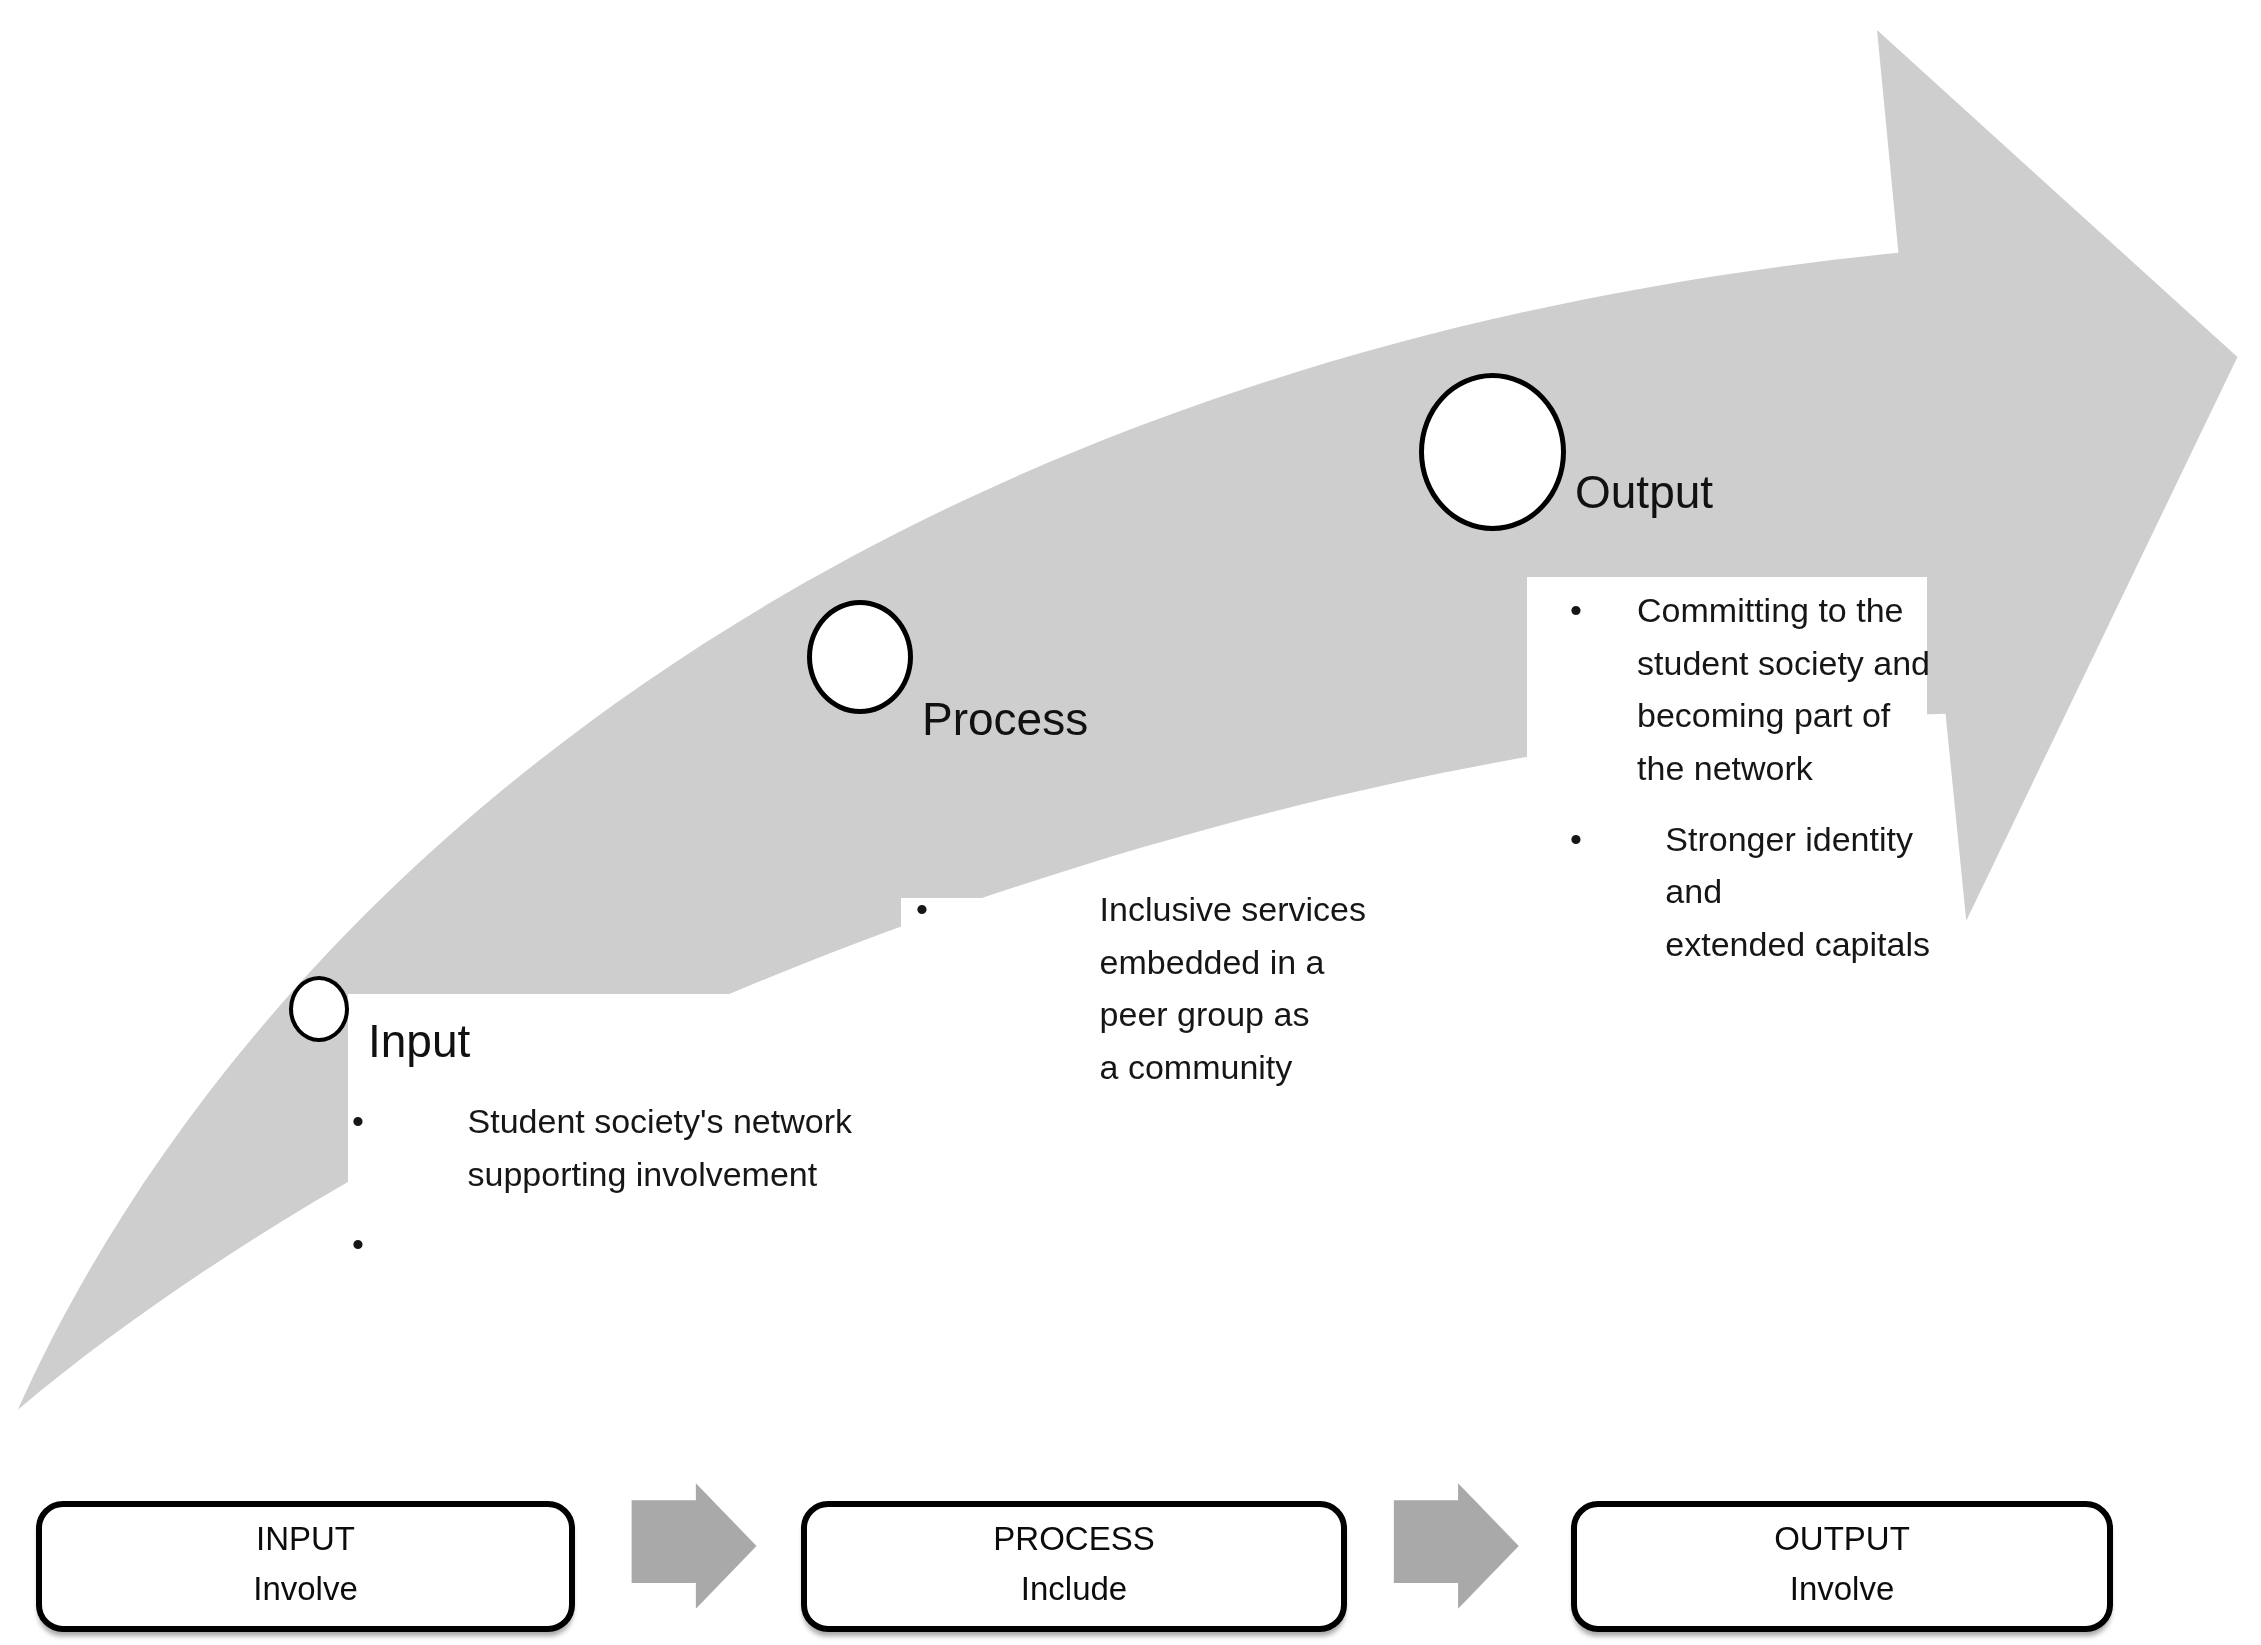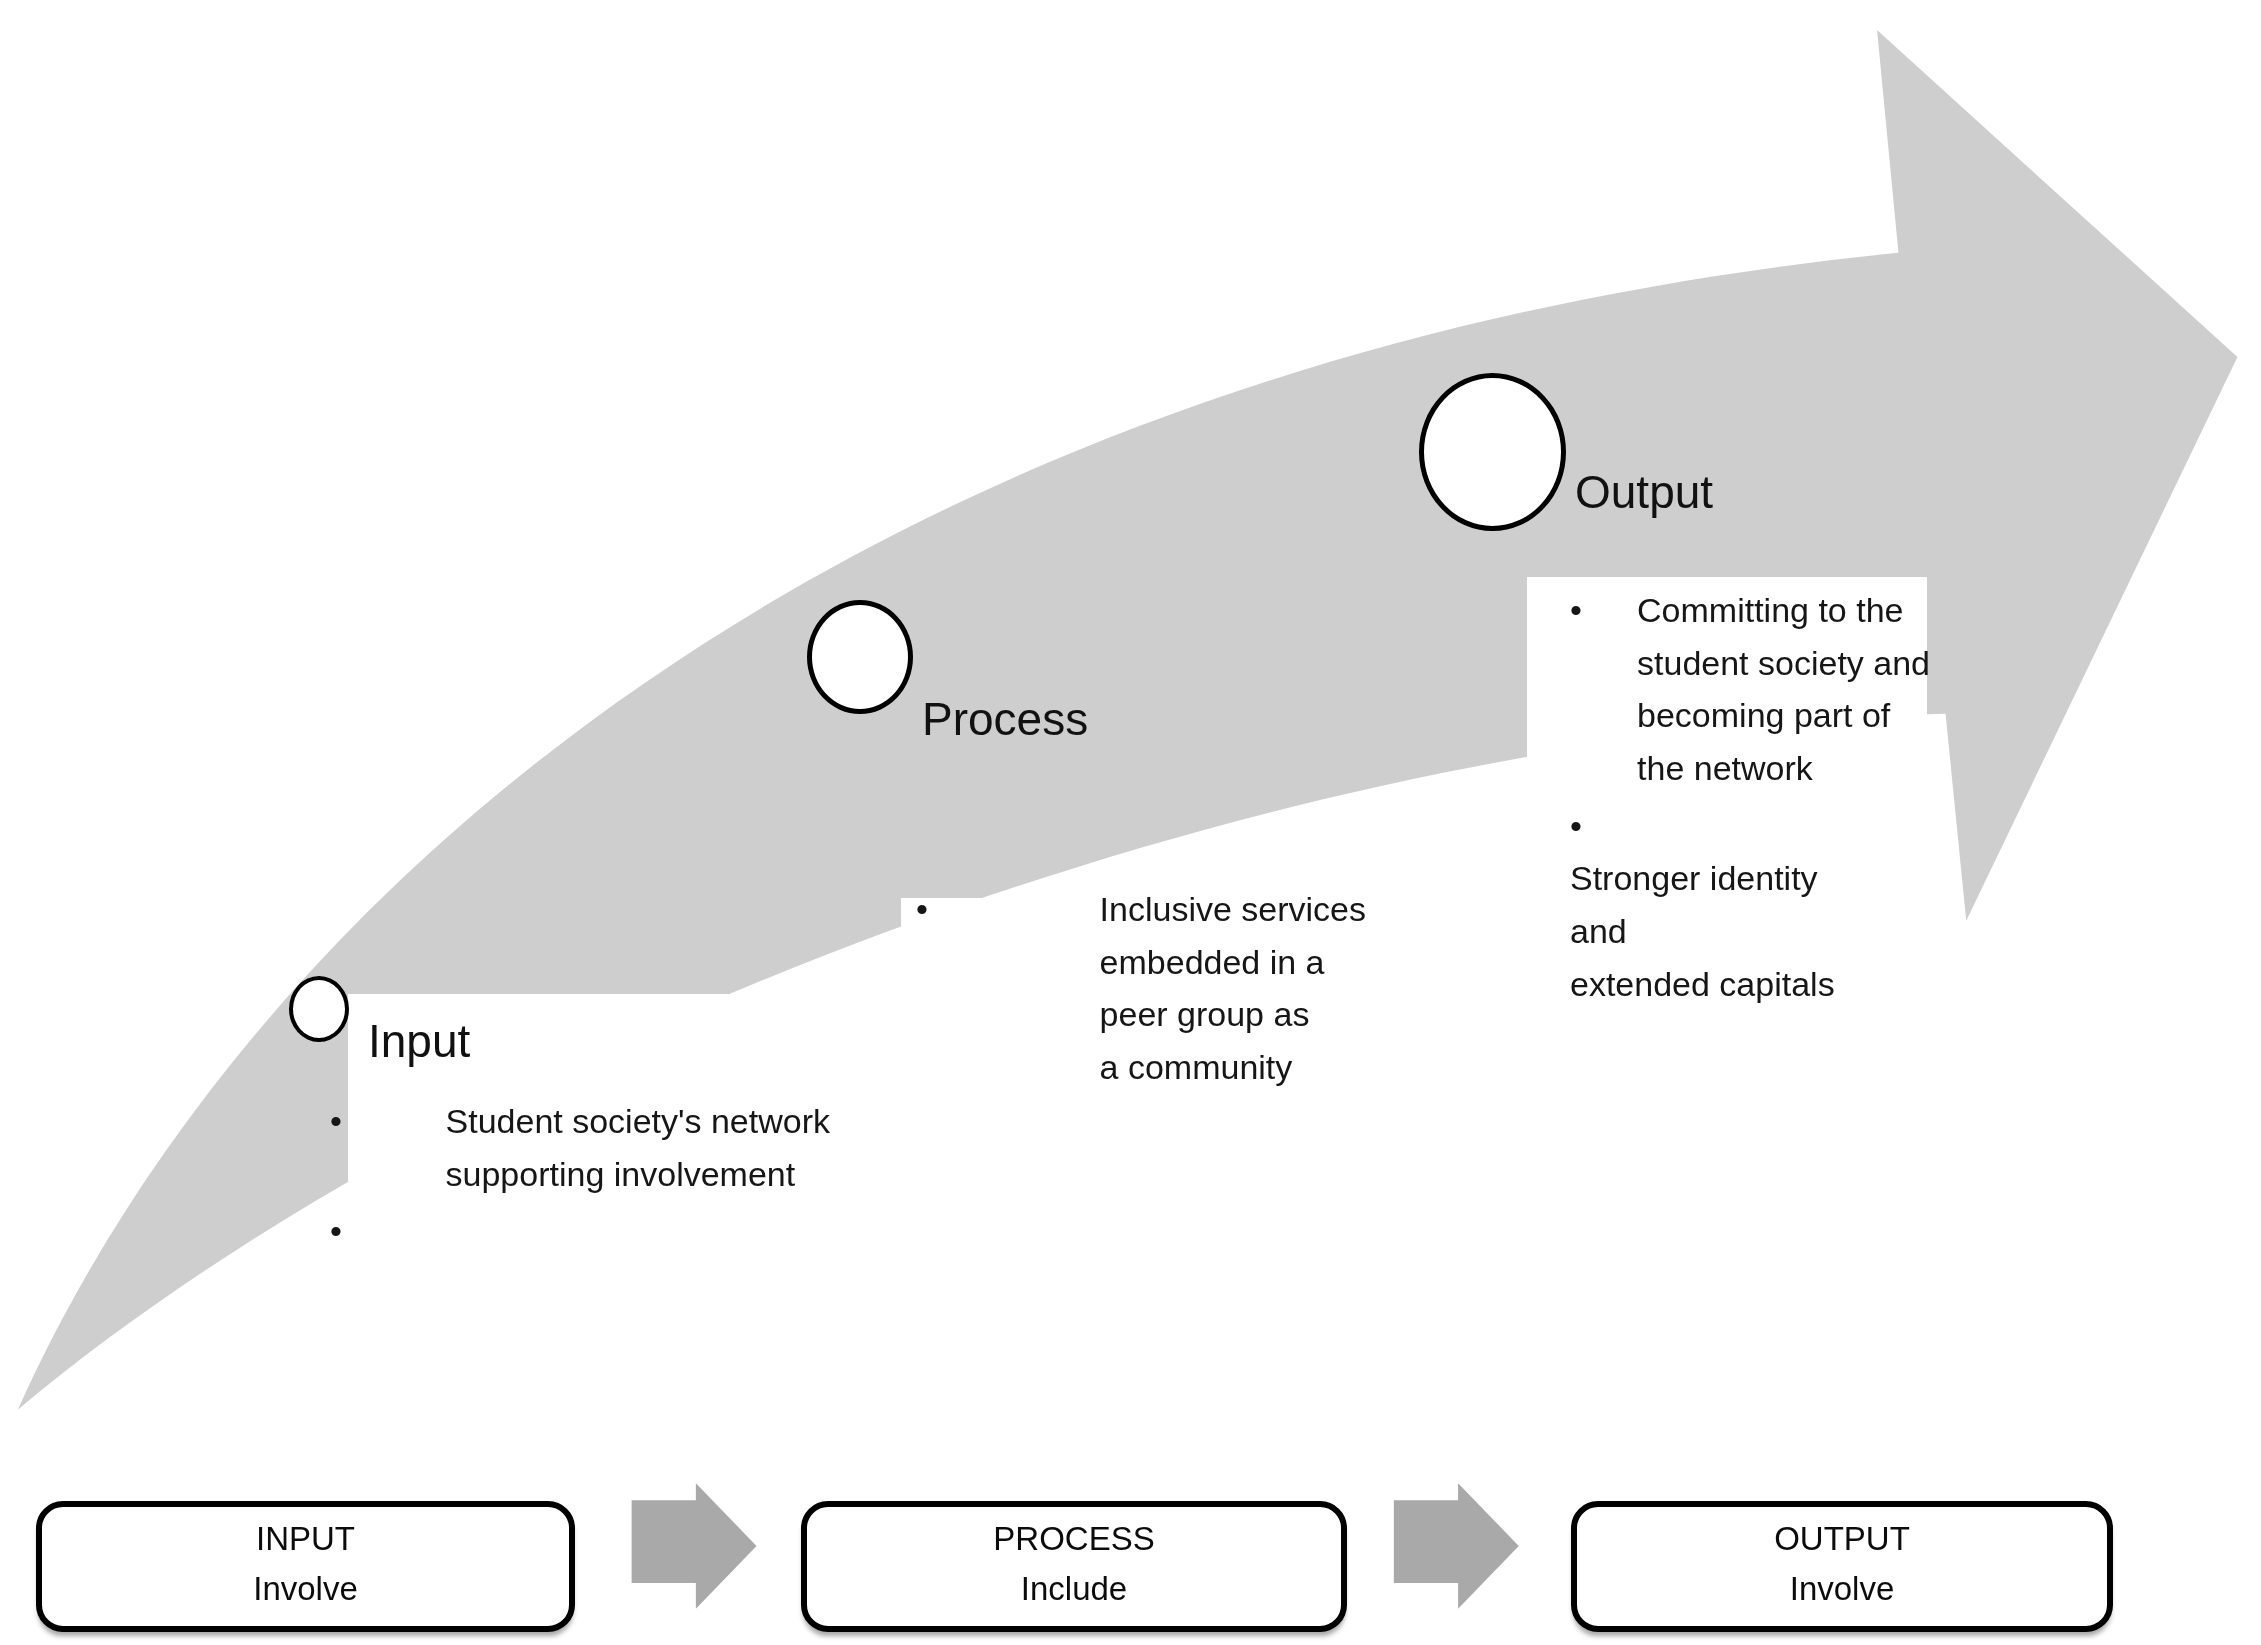--- a/index.html
+++ b/index.html
@@ -46,25 +46,25 @@
   .label-process { left: 922px; top: 694px;  }
   .label-output  { left: 1575px; top: 467px;  }
   
   .bullets {
     position: absolute;
     font-size: 34px;
     line-height: 1.55;
     color: #161616;
   }
   .bullet { display: flex; align-items: flex-start; justify-content: space-between; }
-  .bullet + .bullet { margin-top: 5px; flex-direction: column; }
+  .bullet + .bullet { margin-top: 18px; }
   .dot { flex: 0 0 21.4px; width: 21.4px; }
   .dot::before { content: "\2022"; }
   .btext { white-space: pre-line; }
-  .bullets-input   { left: 330px;  top: 1095px; width: 500px; }
+  .bullets-input   { left: 352px;  top: 1095px; width: 500px; }
   .bullets-process { left: 916px; top: 883px; width: 450px; }
   .bullets-output  { left: 1570px; top: 584px;  width: 360px; }
   .panel-input   { left: 348px;  top: 994px; width: 498px; height: 341px; }
   .panel-process { left: 901px; top: 898px; width: 463px; height: 400px; }
   .panel-output  { left: 1527px; top: 577px;  width: 400px; height: 385px; }
   
   .flow-box {
     position: absolute;
     top: 1501px;
     height: 131px;

